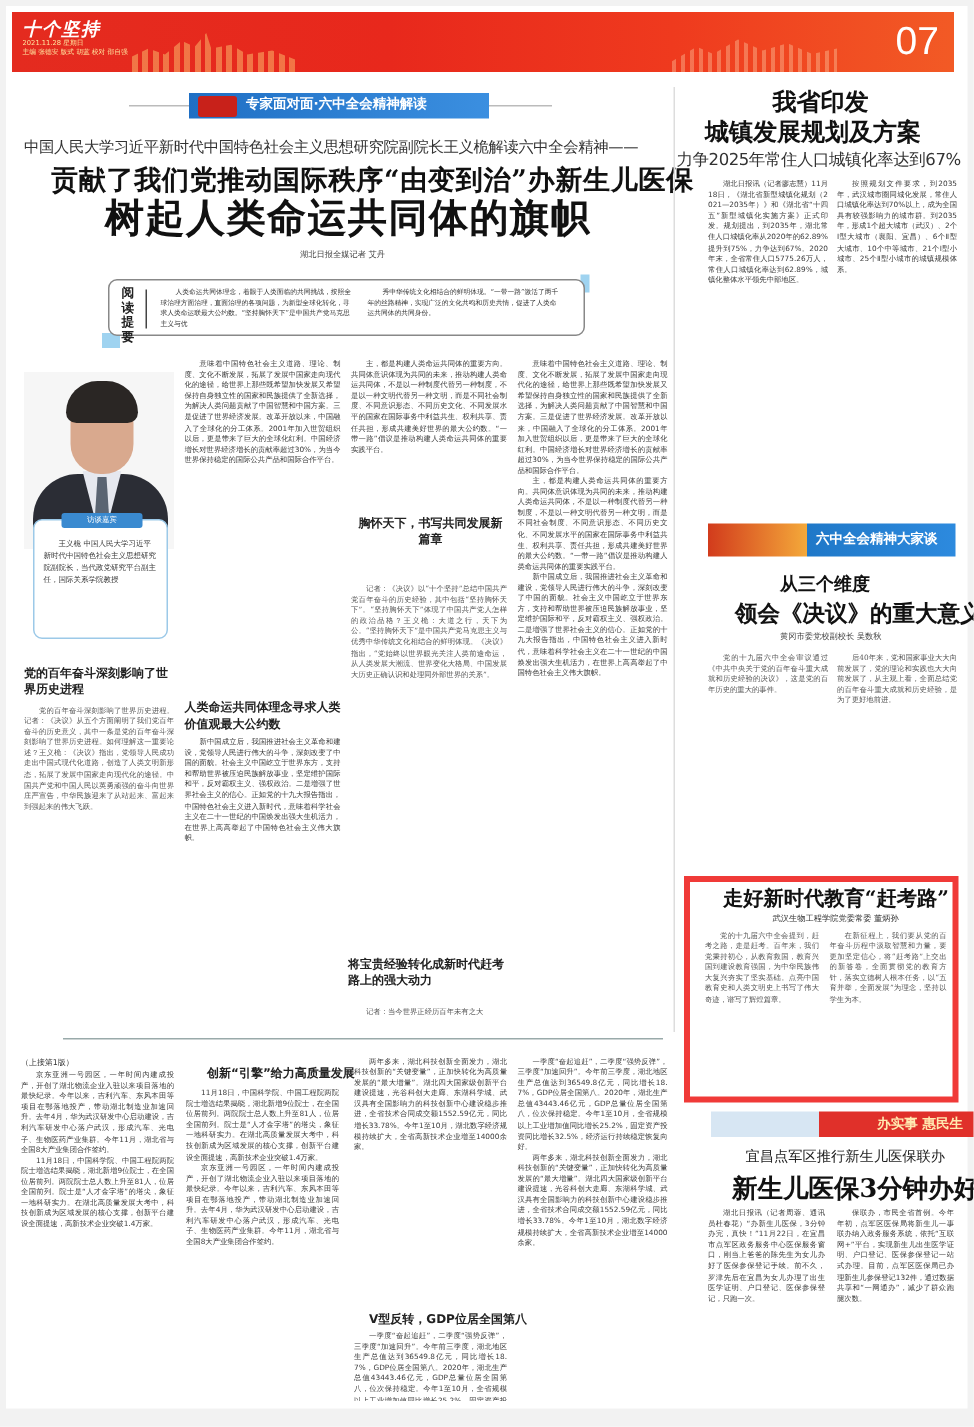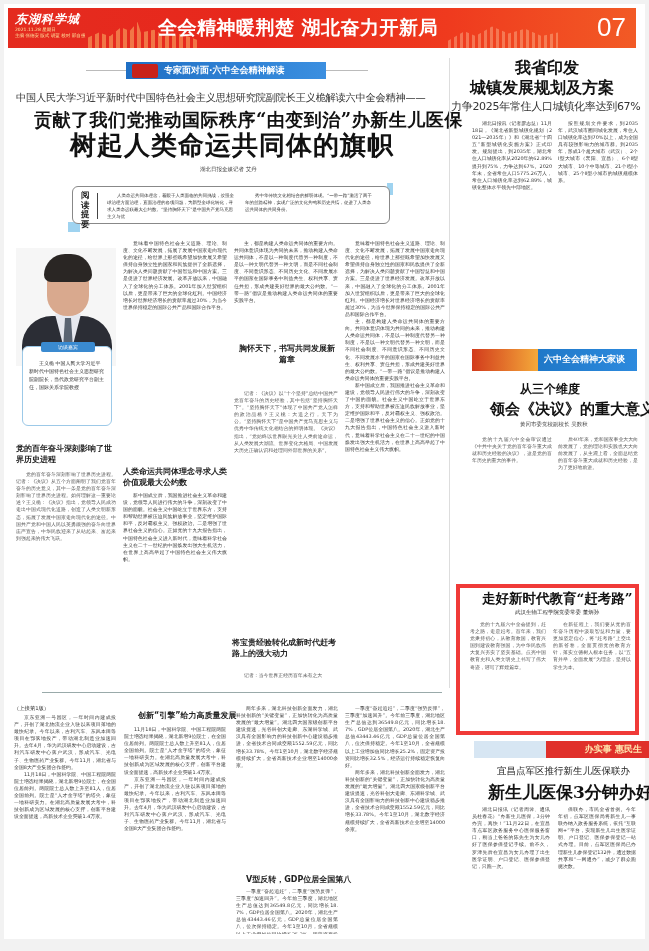--- a/index.html
+++ b/index.html
@@ -67,26 +67,25 @@
 .vdiv{position:absolute;width:1px;background:#ddd}
 </style>
 </head>
 <body>
 
 <div class="page"></div>
 
 <div class="mast">
   <div class="sky"></div>
   <div class="sky2"></div>
-  <div class="logo">东湖科学城</div>
+  <div class="logo">十个坚持</div>
   <div class="mdate">
     <div>2021.11.28 星期日</div>
     <div>主编 张德安 版式 胡蓝 校对 邵自强</div>
   </div>
-  <div class="mtitle">全会精神暖荆楚 湖北奋力开新局</div>
   <div class="mpage">07</div>
 </div>
 
 <div class="expert-line" style="left:86px;width:40px"></div>
 <div class="expert-line" style="left:326px;width:42px"></div>
 <div class="expert">
   <span class="fig"></span>
   <span>专家面对面·六中全会精神解读</span>
 </div>
 <div class="kicker">中国人民大学习近平新时代中国特色社会主义思想研究院副院长王义桅解读六中全会精神——</div>

